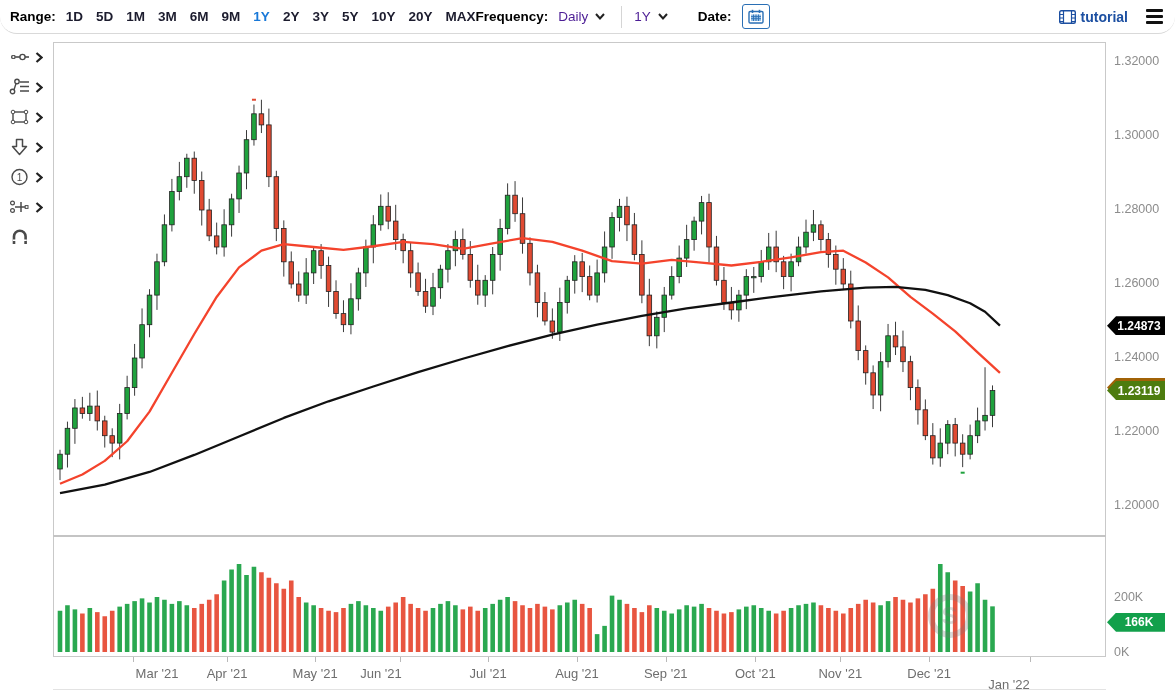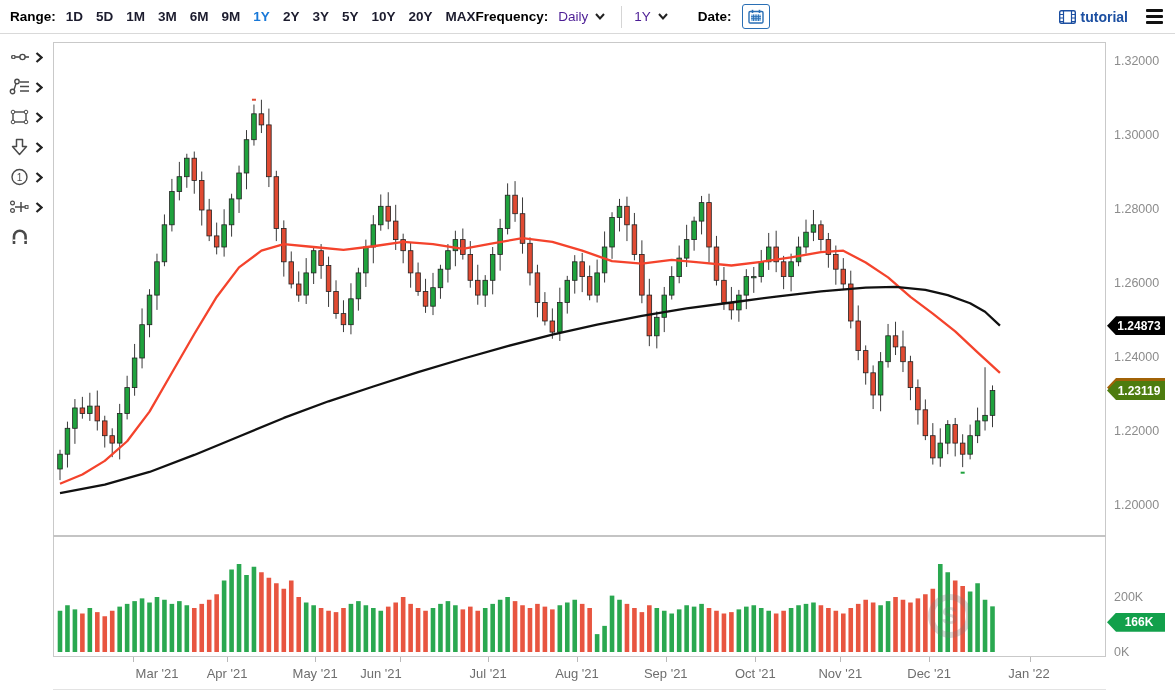--- a/index.html
+++ b/index.html
@@ -3,21 +3,21 @@
 <meta charset="utf-8">
 <style>
   * { margin:0; padding:0; box-sizing:border-box; }
   html,body { width:1175px; height:696px; background:#fff; overflow:hidden;
               font-family:"Liberation Sans","DejaVu Sans",sans-serif; }
   .stage { position:relative; width:1175px; height:696px; background:#fff; }
 
   
   .toolbar { position:absolute; left:0; top:0; width:1175px; height:34px;
              border-bottom:1px solid #d9d9d9; display:flex; align-items:center;
-             padding:0 10px; font-size:13.5px; color:#1c1c1c; }
+             padding:0 10px; font-size:13.5px; color:#1c1c1c;border-radius:17px; }
   .tb-label { font-weight:bold; color:#000; margin-right:10px; }
   .range-opts { display:flex; align-items:center; gap:13px; }
   .range-opt { font-weight:600; color:#1c1c2e; cursor:pointer; }
   .range-opt.sel { color:#1878d8; }
   .dd { display:flex; align-items:center; gap:7px; margin-right:14px; cursor:pointer; color:#4c1d95; font-weight:500;}
   .caret { width:10px; height:7px; display:inline-block; }
   .vsep { width:1px; height:22px; background:#d5d5d5; margin:0 12px 0 2px; }
   .cal-btn { width:28px; height:25px; border:1px solid #2a6fb5; border-radius:3px;
              display:flex; align-items:center; justify-content:center; background:#fff; cursor:pointer; }
   .tb-right { margin-left:auto; display:flex; align-items:center; gap:16px; }
@@ -610,19 +610,19 @@
       <div class="xlabel" style="left: 523.978px;">Aug '21</div>
       <div class="xtick" style="left: 612.752px;"></div>
       <div class="xlabel" style="left: 612.752px;">Sep '21</div>
       <div class="xtick" style="left: 702.272px;"></div>
       <div class="xlabel" style="left: 702.272px;">Oct '21</div>
       <div class="xtick" style="left: 787.316px;"></div>
       <div class="xlabel" style="left: 787.316px;">Nov '21</div>
       <div class="xtick" style="left: 876.09px;"></div>
       <div class="xlabel" style="left: 876.09px;">Dec '21</div>
       <div class="xtick" style="left: 976.8px;"></div>
-      <div class="xlabel" style="left: 976px;">Jan '22</div>
+      <div class="xlabel" style="left: 956px; margin-top: 11px;">Jan '22</div>
     </div>
 
   <div class="watermark">
     <span class="wm-ring">S</span>
   </div>
 </div>
 
 </body></html>

